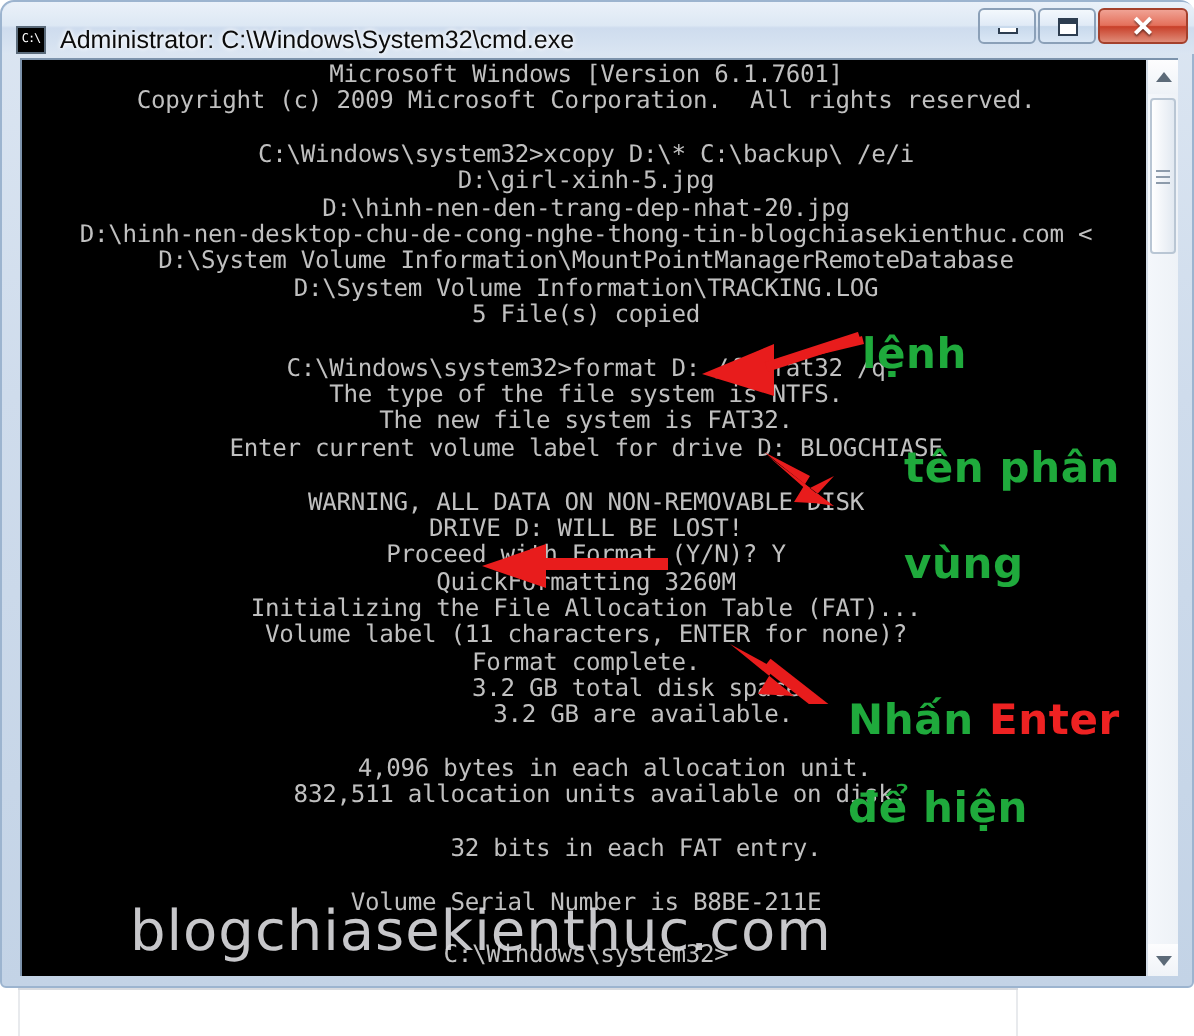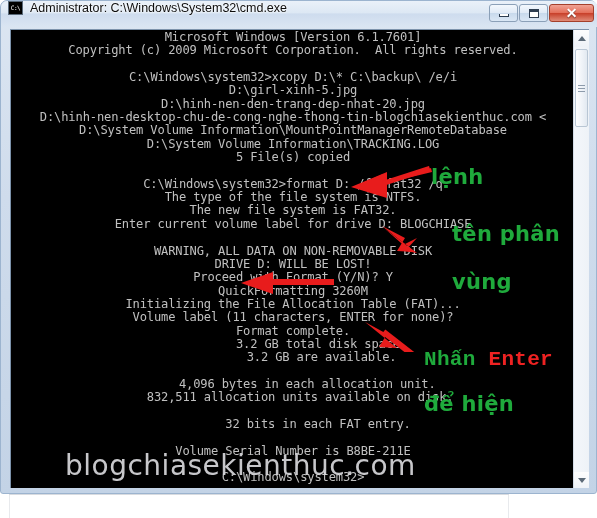--- a/index.html
+++ b/index.html
@@ -28,21 +28,21 @@
     padding: 0;
   }
 
   
   #title-bar {
     position: absolute;
     left: 0; top: 0;
     width: 597px;
     height: 26px;
     display: flex;
-    align-items: flex-start;
+    align-items: flex-end;
     padding-left: 7px;
     box-sizing: border-box;
     border-radius: 7px 7px 0 0;
     background: linear-gradient(to bottom, #eaf1f9 0%, #dde8f4 45%, #cedcee 50%, #dae5f2 100%);
   }
   #cmd-icon {
     width: 15px; height: 14px;
     background: #000;
     border: 1px solid #5a6a7a;
     box-sizing: border-box;
@@ -307,21 +307,21 @@
 Volume Serial Number is B8BE-211E
 
 C:\Windows\system32&gt;</div>
 
     <div class="anno" style="left:420px; top:135px;">lệnh</div>
 
     <div class="anno" style="left:441px; top:240px;">vùng</div>
 
     <div class="anno" style="left:441px; top:192px;">tên phân</div>
 
-    <div class="anno" style="left:413px; top:318px;font-family:Liberation Mono, monospace;"><span>Nhấn </span><span class="hot">Enter</span></div>
+    <div class="anno" style="left:413px; top:318px;"><span>Nhấn </span><span class="hot">Enter</span></div>
 
     <div class="anno" style="left:413px; top:362px;">để hiện</div>
 
 
     <svg class="arrow" style="left:336px; top:136px;" width="86" height="36" viewBox="0 0 86 36">
       <path d="M84 2 L30 20 L36 8 L6 21 L36 30 L31 19 L85 6 Z" fill="#e81c1c"></path>
       <polygon points="40,6 40,32 4,21" fill="#e81c1c"></polygon>
       <rect x="36" y="15" width="49" height="5" fill="#e81c1c" transform="rotate(-18 36 17)"></rect>
     </svg>
 

